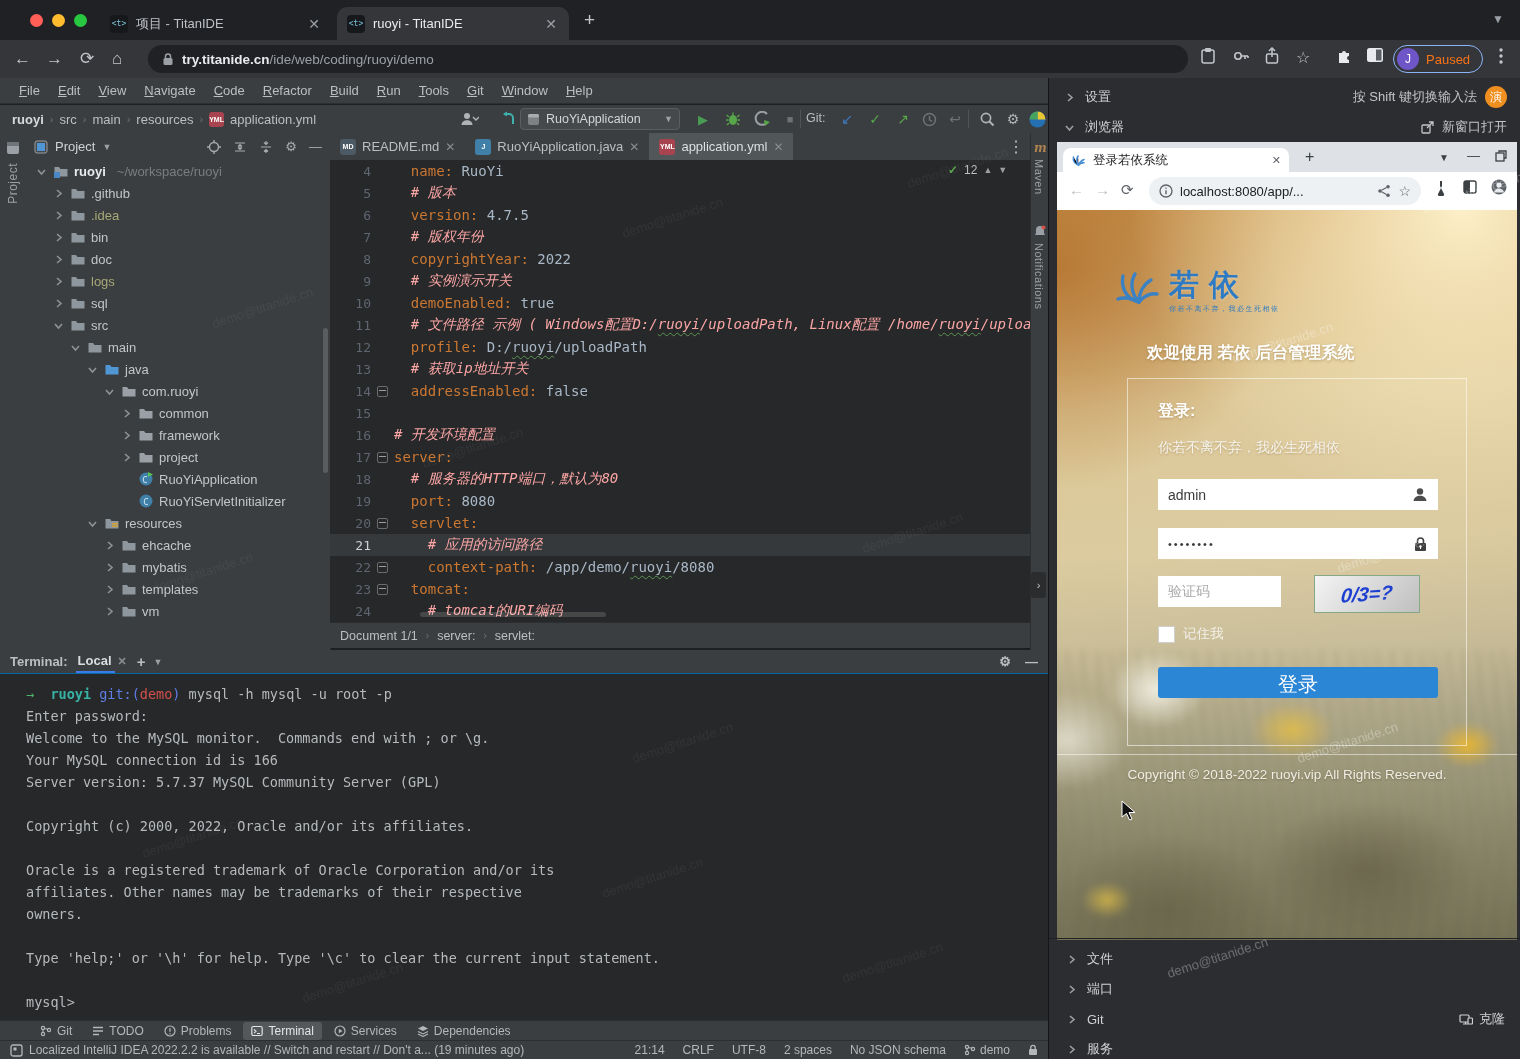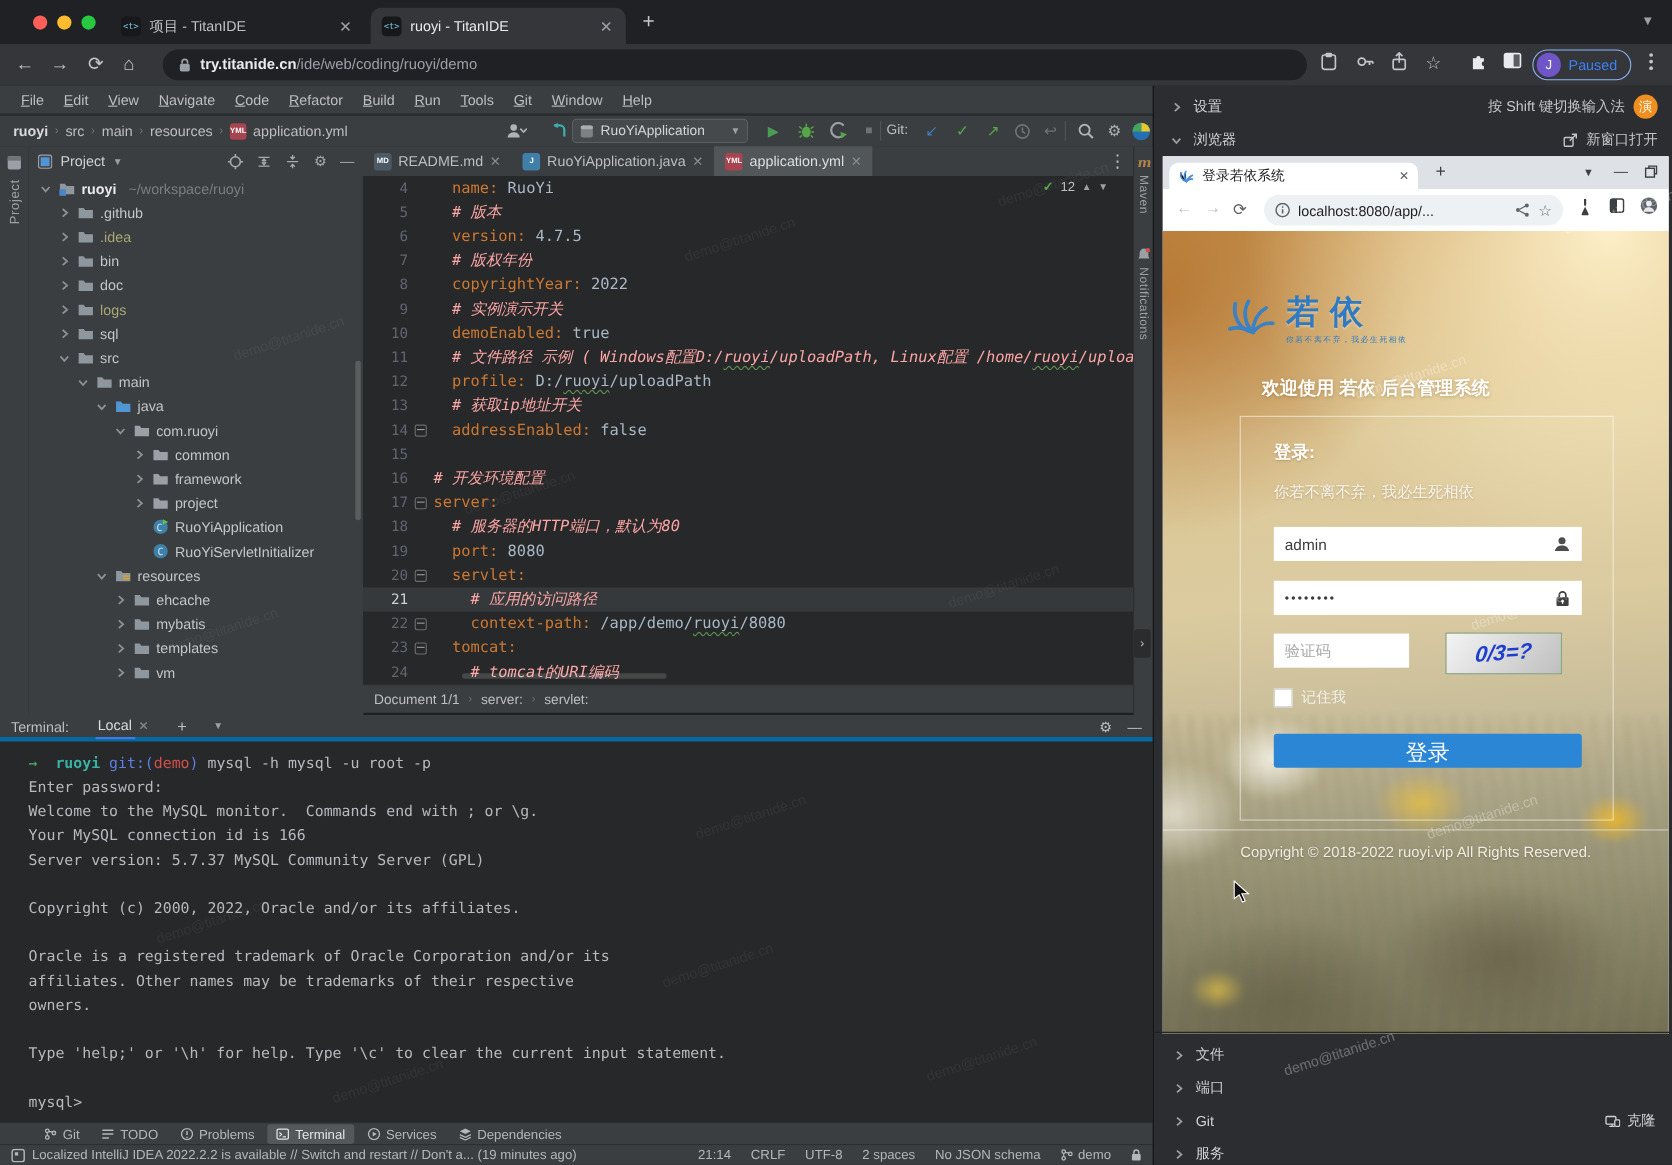--- a/index.html
+++ b/index.html
@@ -22,21 +22,21 @@
   .navic{position:absolute;top:48px;color:#c2c6ca;font-size:17px;line-height:22px;}
   #urlpill{position:absolute;left:148px;top:45px;width:1040px;height:28px;border-radius:14px;background:#202124;
            display:flex;align-items:center;padding:0 14px;box-sizing:border-box;gap:8px;}
   #urlpill .host{color:#e8eaed;font-size:13.5px;font-weight:bold;}
   #urlpill .path{color:#9aa0a6;font-size:13.5px;}
   .toolic{position:absolute;top:47px;color:#c2c6ca;}
   #profilepill{position:absolute;left:1393px;top:45px;height:28px;border:1.5px solid #8ab4f8;border-radius:15px;
                display:flex;align-items:center;gap:7px;padding:0 12px 0 3px;box-sizing:border-box;}
   #profileavatar{width:22px;height:22px;border-radius:50%;background:#6e55c8;color:#fff;font-size:12px;
                  display:flex;align-items:center;justify-content:center;}
-  #profilestatus{color:#3b82f6;font-size:13px;}
+  #profilestatus{color:#f97316;font-size:13px;}
 
   
   #menubar{position:absolute;left:0;top:78px;width:1048px;height:26px;background:#3b3e40;border-bottom:1px solid #2c2e30;
            display:flex;align-items:center;padding-left:10px;box-sizing:border-box;}
   .menu-item{padding:0 9px;font-size:13px;color:#bcbec0;}
   #idetoolbar{position:absolute;left:0;top:105px;width:1048px;height:28px;background:#3b3e40;border-bottom:1px solid #2c2e30;}
   #breadcrumb{position:absolute;left:12px;top:0;height:28px;display:flex;align-items:center;gap:6px;font-size:13px;color:#bcbec0;}
   #breadcrumb .sep{color:#6f7274;font-size:11px;}
   #breadcrumb .root{color:#d8dadc;font-weight:bold;}
   .ticon{position:absolute;top:3px;width:22px;height:22px;display:flex;align-items:center;justify-content:center;color:#afb3b6;font-size:14px;}
@@ -84,22 +84,22 @@
   #hscroll{position:absolute;left:420px;top:612px;width:186px;height:5px;background:rgba(255,255,255,.15);border-radius:3px;}
   #docbar{position:absolute;left:330px;top:622px;width:700px;height:26px;background:#3b3e40;border-top:1px solid #2c2e30;
           display:flex;align-items:center;gap:8px;padding-left:10px;box-sizing:border-box;font-size:12.5px;color:#bcbec0;}
   #docbar .sep{color:#6f7274;font-size:10px;}
 
   #rightstripe{position:absolute;left:1030px;top:133px;width:18px;height:887px;background:#3b3e40;border-left:1px solid #2c2e30;}
   #expander{position:absolute;left:1031px;top:572px;width:15px;height:26px;background:#2a2c2e;border-radius:3px;
             color:#c6c9cb;display:flex;align-items:center;justify-content:center;font-size:11px;}
 
   #terminal{position:absolute;left:0;top:650px;width:1048px;height:370px;background:#262829;}
-  #termheader{height:24px;background:#3b3e40;border-bottom:4px solid #0369a1;display:flex;align-items:center;gap:24px;
-              padding:0 10px;box-sizing:border-box;font-size:13px;color:#bcbec0;}
+  #termheader{height:24px;background:#3b3e40;border-bottom:1px solid #0369a1;display:flex;align-items:center;gap:8px;
+              padding:0 10px;box-sizing:border-box;font-size:13px;color:#bcbec0;font-weight:bold;}
   #termtab{color:#dadcde;position:relative;padding:0 2px 2px 2px;}
   #termtab::after{content:"";position:absolute;left:0;right:14px;bottom:-3px;height:2px;background:#3d7be8;}
   #termtab .x{color:#8a8d8f;font-size:11px;margin-left:6px;}
   #termbody{padding:12px 0 0 26px;font-family:"DejaVu Sans Mono",monospace;font-size:13.5px;color:#b7babd;}
   .tline{height:22px;white-space:pre;}
   .ta{color:#4db56b;} .td{color:#38b2a5;font-weight:bold;} .tg{color:#5f7ee6;} .tb{color:#d4504c;}
 
   #toolbuttons{position:absolute;left:0;top:1020px;width:1048px;height:20px;background:#3b3e40;border-top:1px solid #2c2e30;
                display:flex;align-items:center;gap:4px;padding-left:32px;box-sizing:border-box;}
   .tbtn{display:flex;align-items:center;gap:5px;font-size:12px;color:#b4b7b9;padding:1px 8px;border-radius:3px;height:16px;}

